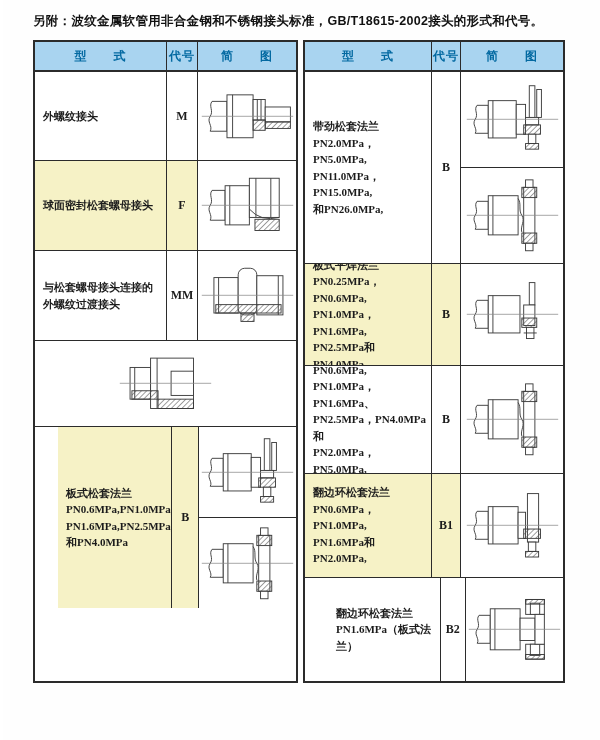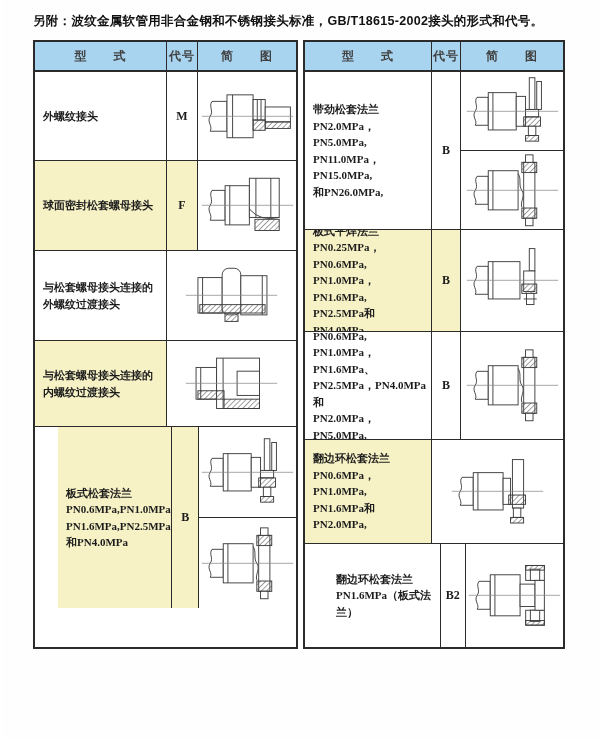--- a/index.html
+++ b/index.html
@@ -15,21 +15,21 @@
     font-weight:bold;font-size:12.5px;letter-spacing:0.3px;color:#111;
   }
   .tables{position:absolute;left:30px;top:40px;display:flex;gap:5px;}
   .tbl{border:2px solid var(--border);background:#fff;box-sizing:border-box;}
   .tbl.left{width:265px;}
   .tbl.right{width:262px;}
   .thead{display:flex;height:28px;background:var(--header-bg);border-bottom:2px solid var(--border);}
   .th{
     display:flex;align-items:center;justify-content:center;box-sizing:border-box;
     font-family:Liberation Mono, monospace;
-    font-weight:bold;font-size:12px;letter-spacing:1px;color:#404040;
+    font-weight:bold;font-size:12px;letter-spacing:1px;color:#0369a1;
   }
   .th+.th,.cell+.cell{border-left:1px solid var(--border);}
   .left .t{width:131px;} .left .c{width:31px;} .left .d{flex:1;}
   .right .t{width:126px;} .right .c{width:29px;} .right .d{flex:1;}
   .row{display:flex;border-bottom:1px solid var(--border);box-sizing:border-box;font-weight:bold;}
   .row:last-child{border-bottom:none;padding-left:23px;}
   .cell{box-sizing:border-box;}
   .cell.type{
     display:flex;align-items:center;
     padding:4px 4px 4px 8px;font-size:11px;line-height:1.5;
@@ -108,40 +108,40 @@
                   <rect x="60" y="55" width="26" height="12" fill="url(#hatch)"></rect>
                 </g>
                 <line x1="3" y1="40" x2="101" y2="40" stroke="#8a8a8a" stroke-width="0.8"></line>
               </svg>
             </div>
         </div>
       </div>
 
       <div class="row" style="height:90px">
         <div class="cell type t">与松套螺母接头连接的外螺纹过渡接头</div>
+        <div class="cell code c">MM</div>
         <div class="cell diag d">
           <div class="sub">
               <svg viewBox="0 0 104 80" xmlns="http://www.w3.org/2000/svg">
                 <g stroke="#3b3b3b" fill="#fff" stroke-width="1">
                   <rect x="16" y="21" width="26" height="38"></rect>
                   <line x1="21" y1="21" x2="21" y2="59"></line>
                   <rect x="42" y="11" width="20" height="50" rx="7"></rect>
                   <rect x="62" y="19" width="28" height="42"></rect>
                   <line x1="85" y1="19" x2="85" y2="61"></line>
                   <rect x="18" y="50" width="70" height="9" fill="url(#hatch)"></rect>
                   <rect x="45" y="59" width="14" height="9" fill="url(#hatch)"></rect>
                 </g>
                 <line x1="3" y1="40" x2="101" y2="40" stroke="#8a8a8a" stroke-width="0.8"></line>
               </svg>
             </div>
         </div>
       </div>
 
       <div class="row hl" style="height:86px">
-        <div class="cell type t">与松套螺母接头连接的内螺纹过渡接头</div>
         <div class="cell diag d">
           <div class="sub">
               <svg viewBox="0 0 104 80" xmlns="http://www.w3.org/2000/svg">
                 <g stroke="#3b3b3b" fill="#fff" stroke-width="1">
                   <rect x="14" y="23" width="22" height="34"></rect>
                   <line x1="19" y1="23" x2="19" y2="57"></line>
                   <rect x="36" y="13" width="46" height="54"></rect>
                   <line x1="43" y1="13" x2="43" y2="67"></line>
                   <rect x="58" y="27" width="24" height="26"></rect>
                   <rect x="16" y="48" width="28" height="9" fill="url(#hatch)"></rect>
@@ -198,21 +198,21 @@
       </div>
     </div>
 
     <div class="tbl right">
       <div class="thead">
         <div class="th t">型　　式</div>
         <div class="th c">代号</div>
         <div class="th d">简　　图</div>
       </div>
 
-      <div class="row" style="height:158px">
+      <div class="row" style="height:192px">
         <div class="cell type t">带劲松套法兰
 PN2.0MPa，PN5.0MPa,
 PN11.0MPa，PN15.0MPa,
 和PN26.0MPa,</div>
         <div class="cell code c">B</div>
         <div class="cell diag d">
           <div class="sub">
               <svg viewBox="0 0 104 80" xmlns="http://www.w3.org/2000/svg">
                 <g stroke="#3b3b3b" fill="#fff" stroke-width="1">
                   <path d="M26,25 L14,25 C10,30 16,34 12,40 C8,46 15,50 12,55 L26,55 Z"></path>
@@ -298,20 +298,21 @@
                 <line x1="3" y1="40" x2="101" y2="40" stroke="#8a8a8a" stroke-width="0.8"></line>
               </svg>
             </div>
         </div>
       </div>
 
       <div class="row hl" style="height:104px">
         <div class="cell type t">翻边环松套法兰
 PN0.6MPa，PN1.0MPa,
 PN1.6MPa和PN2.0MPa,</div>
+        <div class="cell code c">B1</div>
         <div class="cell diag d">
           <div class="sub">
               <svg viewBox="0 0 104 80" xmlns="http://www.w3.org/2000/svg">
                 <g stroke="#3b3b3b" fill="#fff" stroke-width="1">
                   <path d="M26,25 L14,25 C10,30 16,34 12,40 C8,46 15,50 12,55 L26,55 Z"></path>
                   <rect x="26" y="20" width="32" height="40"></rect>
                   <line x1="31" y1="20" x2="31" y2="60"></line>
                   <rect x="58" y="26" width="8" height="28"></rect>
                   <rect x="68" y="6" width="12" height="52"></rect>
                   <rect x="64" y="44" width="18" height="10" fill="url(#hatch)"></rect>

